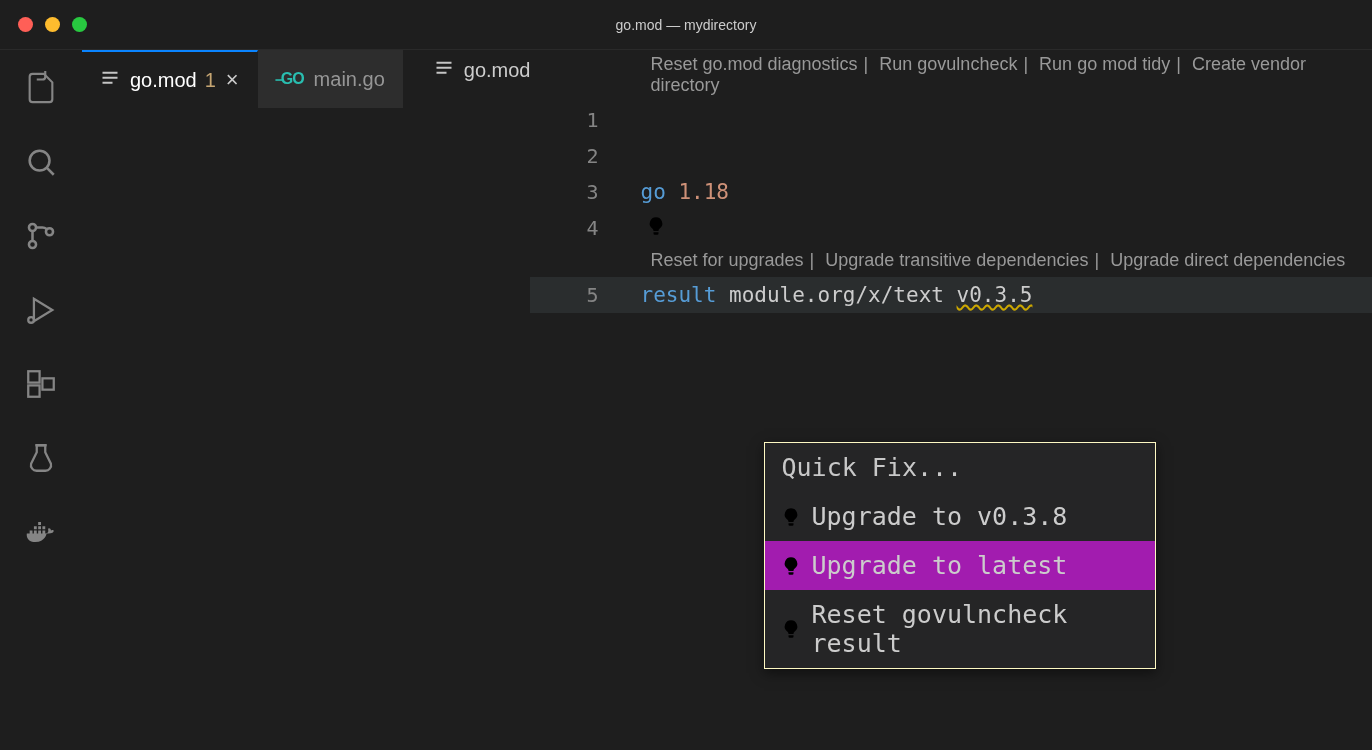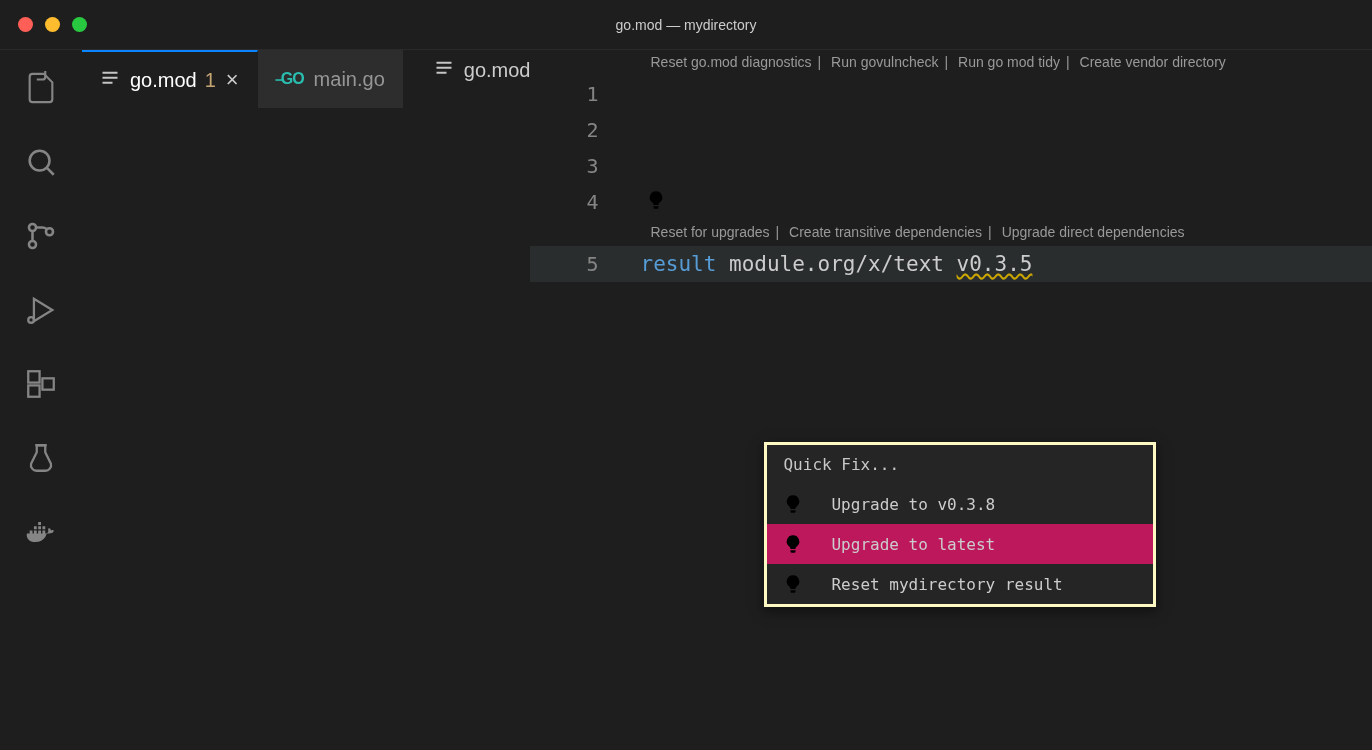--- a/index.html
+++ b/index.html
@@ -102,21 +102,21 @@
 
 .editor-wrap { flex: 1; display: flex; flex-direction: row; }
 .editor {
   flex: 1;
   position: relative;
   font-family: Menlo, Consolas, monospace;
   font-size: 21px;
 }
 .codelens {
   color: #999;
-  font-size: 14px;
+  font-size: 18px;
   font-family: -apple-system, sans-serif;
   padding: 4px 0 6px 120px;
 }
 .codelens .cl-item { cursor: pointer; }
 .codelens .sep { margin: 0 6px; }
 .line {
   display: flex;
   align-items: center;
   height: 36px;
 }
@@ -144,38 +144,38 @@
   margin-left: 6px;
 }
 
 
 .quickfix {
   position: absolute;
   left: 234px;
   top: 392px;
   width: 392px;
   background: #252526;
-  border: 3px solid #fef9c3;
+  border: 1px solid #fef9c3;
   box-shadow: 0 4px 12px rgba(0,0,0,0.5);
-  font-size: 16px;
+  font-size: 25px;
   z-index: 10;
 }
 .qf-header {
   padding: 10px 16px;
   color: #c8c8c8;
 }
 .qf-item {
   display: flex;
   align-items: center;
   padding: 10px 16px;
-  gap: 28px;
+  gap: 10px;
   cursor: pointer;
   color: #ccc;
 }
-.qf-item.hover { background: #be185d; }
+.qf-item.hover { background: #a21caf; }
 .bulb-ico { display:inline-flex; width: 20px; height: 20px; }
 .bulb-svg { width: 20px; height: 20px; }
 .lines-icon svg { width: 20px; height: 20px; }
 </style>
 </head>
 <body>
 
 <svg width="0" height="0" style="position:absolute">
   <symbol id="bulb" viewBox="0 0 16 16">
     <path class="bulb-fill" d="M8 1a5 5 0 0 0-3 9c.6.5 1 1.2 1 2h4c0-.8.4-1.5 1-2a5 5 0 0 0-3-9zM6 13h4v1a1 1 0 0 1-1 1H7a1 1 0 0 1-1-1v-1z"></path>
@@ -275,31 +275,32 @@
 
       <div class="line">
         <div class="gutter">1</div>
       </div>
       <div class="line">
         <div class="gutter">2</div>
         <div class="code"></div>
       </div>
       <div class="line">
         <div class="gutter">3</div>
+        <div class="code"><span class="tok-kw">go</span><span class="tok-num"> 1.18</span></div>
       </div>
       <div class="line">
         <div class="gutter">4</div>
         <div class="code"><span class="bulb-inline"><svg class="bulb-svg">
                 <use href="#bulb"></use>
               </svg></span></div>
       </div>
 
       <div class="codelens">
         <span class="cl-item">Reset for upgrades</span><span class="sep">|</span>
-        <span class="cl-item">Create transitive dependencies</span><span class="sep">|</span>
+        <span class="cl-item">Upgrade transitive dependencies</span><span class="sep">|</span>
         <span class="cl-item">Upgrade direct dependencies</span>
       </div>
 
       <div class="line selected">
         <div class="gutter">5</div>
         <div class="code"><span class="tok-kw">result</span><span> module.org/x/text </span><span class="squiggly">v0.3.5</span></div>
       </div>
 
       <div class="quickfix">
         <div class="qf-header">Quick Fix...</div>
@@ -318,18 +319,18 @@
               </svg>
             </span>
           <span>Upgrade to latest</span>
         </div>
         <div class="qf-item">
           <span class="bulb-ico">
               <svg class="bulb-svg">
                 <use href="#bulb"></use>
               </svg>
             </span>
-          <span>Reset mydirectory result</span>
+          <span>Reset govulncheck result</span>
         </div>
       </div>
     </div>
   </div>
 </div>
 
 </body></html>

